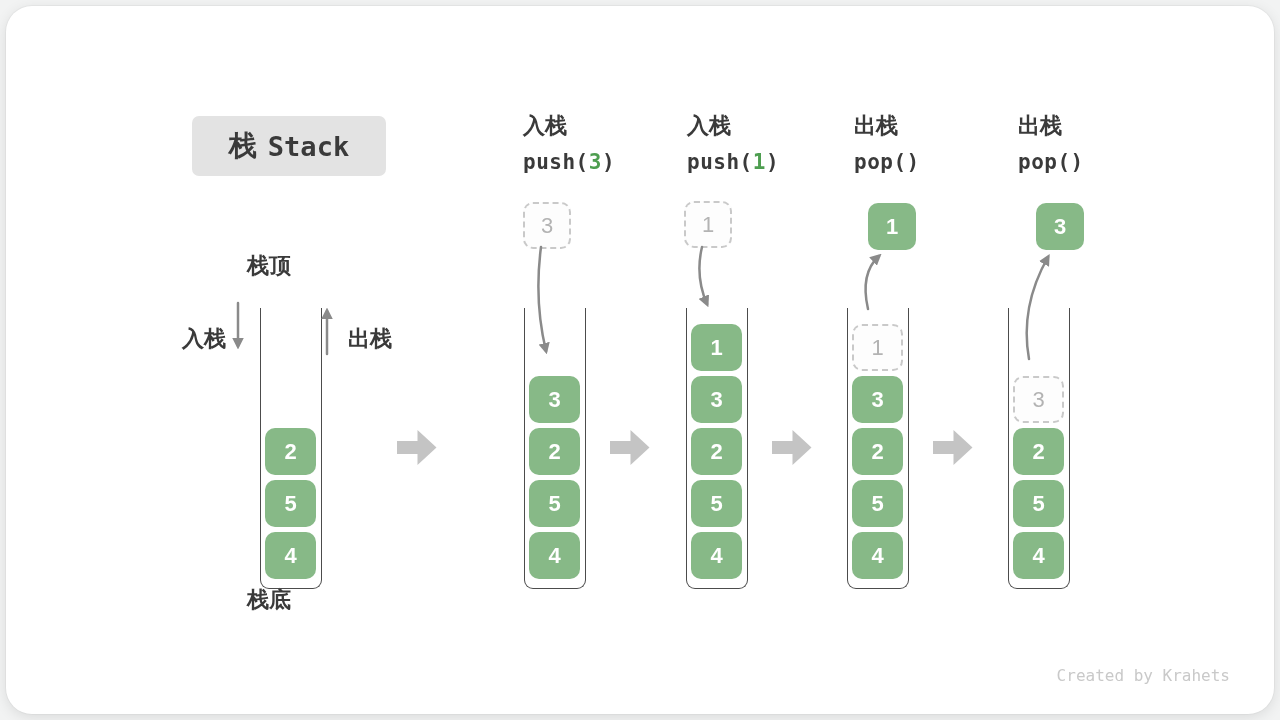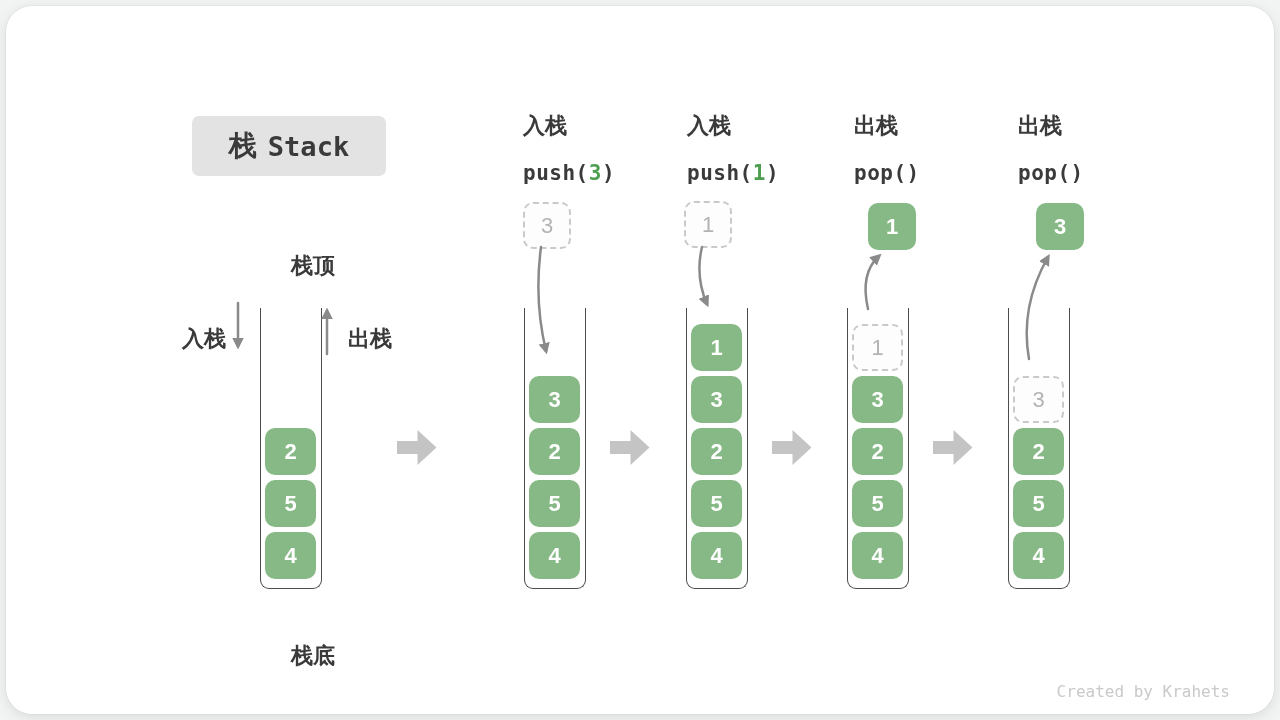--- a/index.html
+++ b/index.html
@@ -13,21 +13,21 @@
   .title-box { position:absolute; left:186px; top:110px; width:194px; height:60px;
                background:var(--title_bg,#e3e3e3); border-radius:7px;
                display:flex; align-items:center; justify-content:center; gap:11px;
                color:var(--ink,#3a3a3a); }
   .title-zh { font-size:28px; font-weight:700; }
   .title-en { font-family:"DejaVu Sans Mono","Liberation Mono",monospace; font-size:27px; font-weight:600; }
 
   
   .op { position:absolute; top:108px; color:var(--ink,#3a3a3a); }
   .op-verb { font-size:22px; font-weight:700; line-height:24px; }
-  .op-code { margin-top:23px; font-family:"DejaVu Sans Mono","Liberation Mono",monospace;
+  .op-code { margin-top:12px; font-family:"DejaVu Sans Mono","Liberation Mono",monospace;
              font-size:21px; font-weight:600; letter-spacing:.5px; }
   .op-arg  { color:var(--green_dark,#4e9e50); font-weight:700; }
 
   
   .float { position:absolute; width:48px; height:47px; border-radius:10px;
            display:flex; align-items:center; justify-content:center; font-size:22px; }
   .float.dashed { border:2px dashed var(--dashed_border,#c9c9c9); background:#fdfdfd;
                   color:var(--muted,#b3b3b3); }
   .float.solid  { background:var(--green,#87b987); color:#fff; font-weight:700; }
 
@@ -39,28 +39,28 @@
            border-radius:0 0 9px 9px; }
   .cell { position:absolute; left:4px; width:51px; height:47px; border-radius:10px;
           background:var(--green,#87b987); color:#fff; font-size:22px; font-weight:700;
           display:flex; align-items:center; justify-content:center; }
   .cell.ghost { background:#fdfdfd; border:2px dashed var(--dashed_border,#c9c9c9);
                 color:var(--muted,#b3b3b3); font-weight:400; }
   .r1{top:16px}.r2{top:68px}.r3{top:120px}.r4{top:172px}.r5{top:224px}
 
   
   .lbl { position:absolute; font-size:22px; font-weight:700; color:var(--ink,#3a3a3a); }
-  .lbl.center { width:88px; text-align:right; }
+  .lbl.center { width:88px; text-align:left; }
 
   
   svg.overlay { position:absolute; left:0; top:0; width:1280px; height:720px; pointer-events:none; }
   .flow-arrow { fill:var(--block_arrow,#c4c4c4); }
   .curve { fill:none; stroke:var(--arrow,#8a8a8a); stroke-width:2.5; stroke-linecap:round; }
 
-  .credit { position:absolute; top:676px; right:44px;
+  .credit { position:absolute; top:660px; right:44px;
             font-family:"DejaVu Sans Mono","Liberation Mono",monospace;
             font-size:16px; color:var(--credit,#c9c9c9); }
 </style>
 </head>
 <body>
 
 <div class="card">
 
   <div class="title-box">
     <span class="title-zh">栈</span>
@@ -83,21 +83,21 @@
     <div class="op-verb">出栈</div>
     <div class="op-code"><span>pop(</span><span class="op-arg"></span><span>)</span></div>
   </div>
 
   <div class="float dashed" style="left:517px;top:196px">3</div>
   <div class="float dashed" style="left:678px;top:195px">1</div>
   <div class="float solid" style="left:862px;top:197px">1</div>
   <div class="float solid" style="left:1030px;top:197px">3</div>
 
   <div class="lbl center" style="left:241px;top:245px">栈顶</div>
-  <div class="lbl center" style="left:241px;top:635px">栈底</div>
+  <div class="lbl center" style="left:241px;top:579px">栈底</div>
   <div class="lbl" style="left:176px;top:318px">入栈</div>
   <div class="lbl" style="left:342px;top:318px">出栈</div>
 
   <div class="stack" style="left:254px">
     <div class="cell r3">2</div>
     <div class="cell r4">5</div>
     <div class="cell r5">4</div>
   </div>
 
   <div class="stack" style="left:518px">

